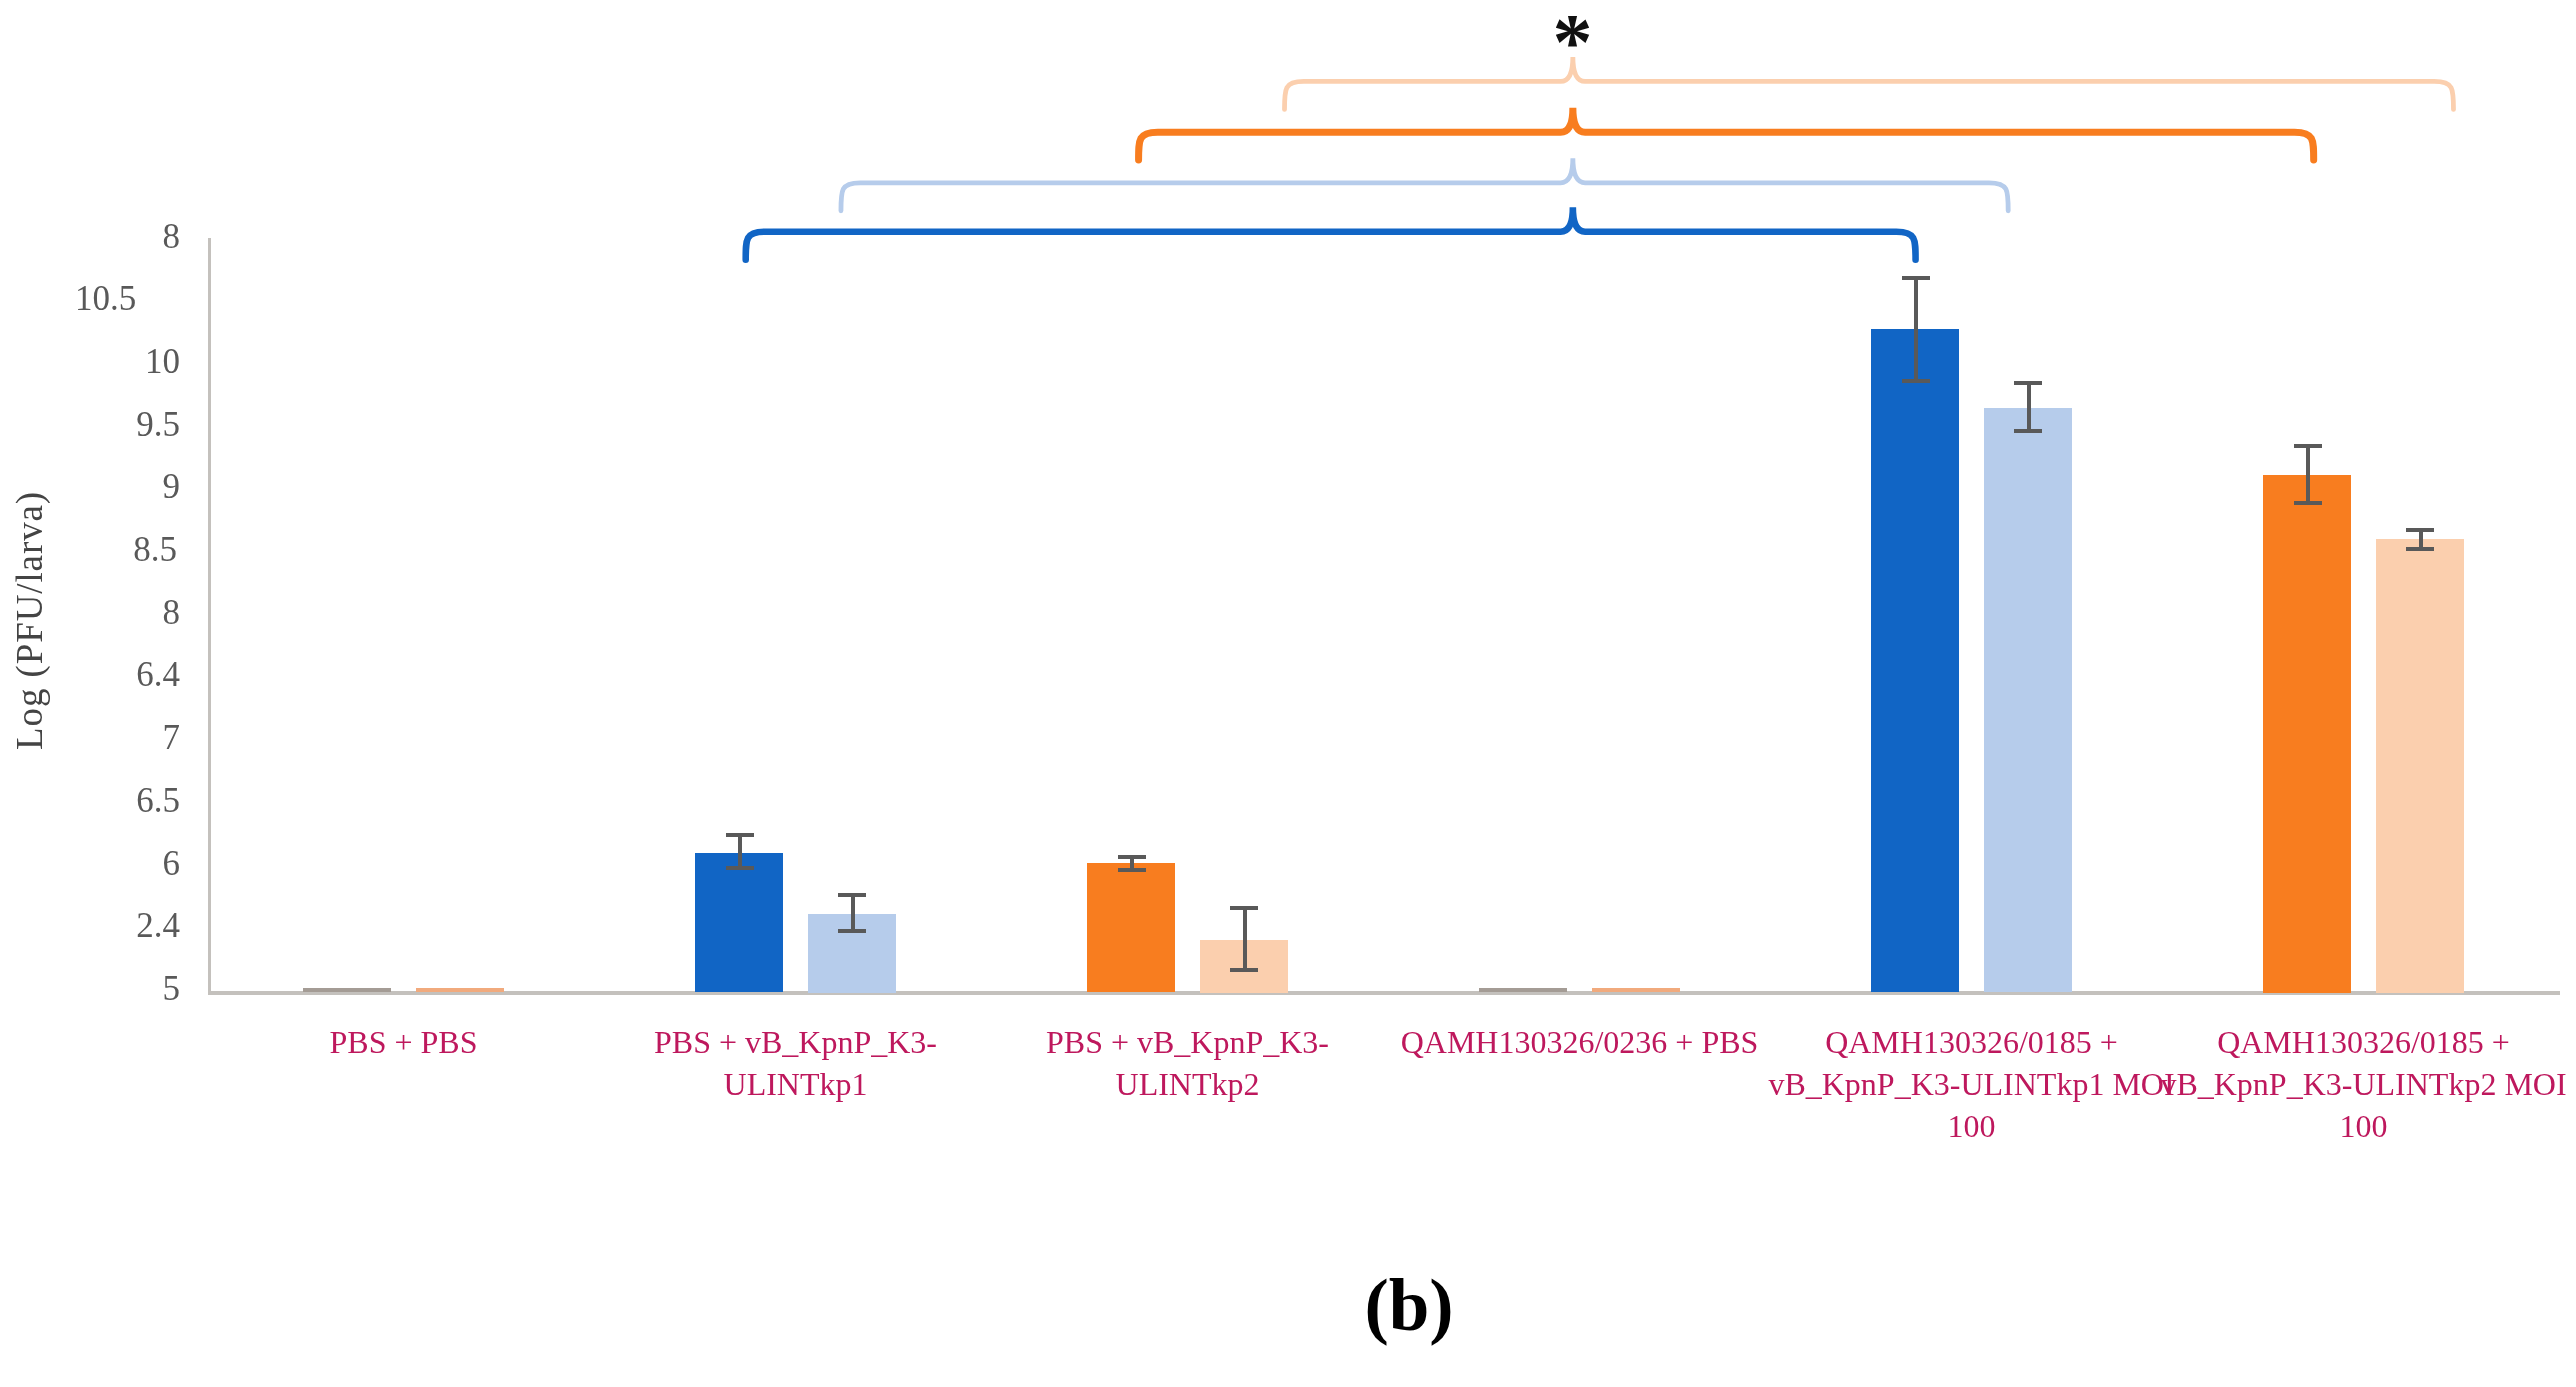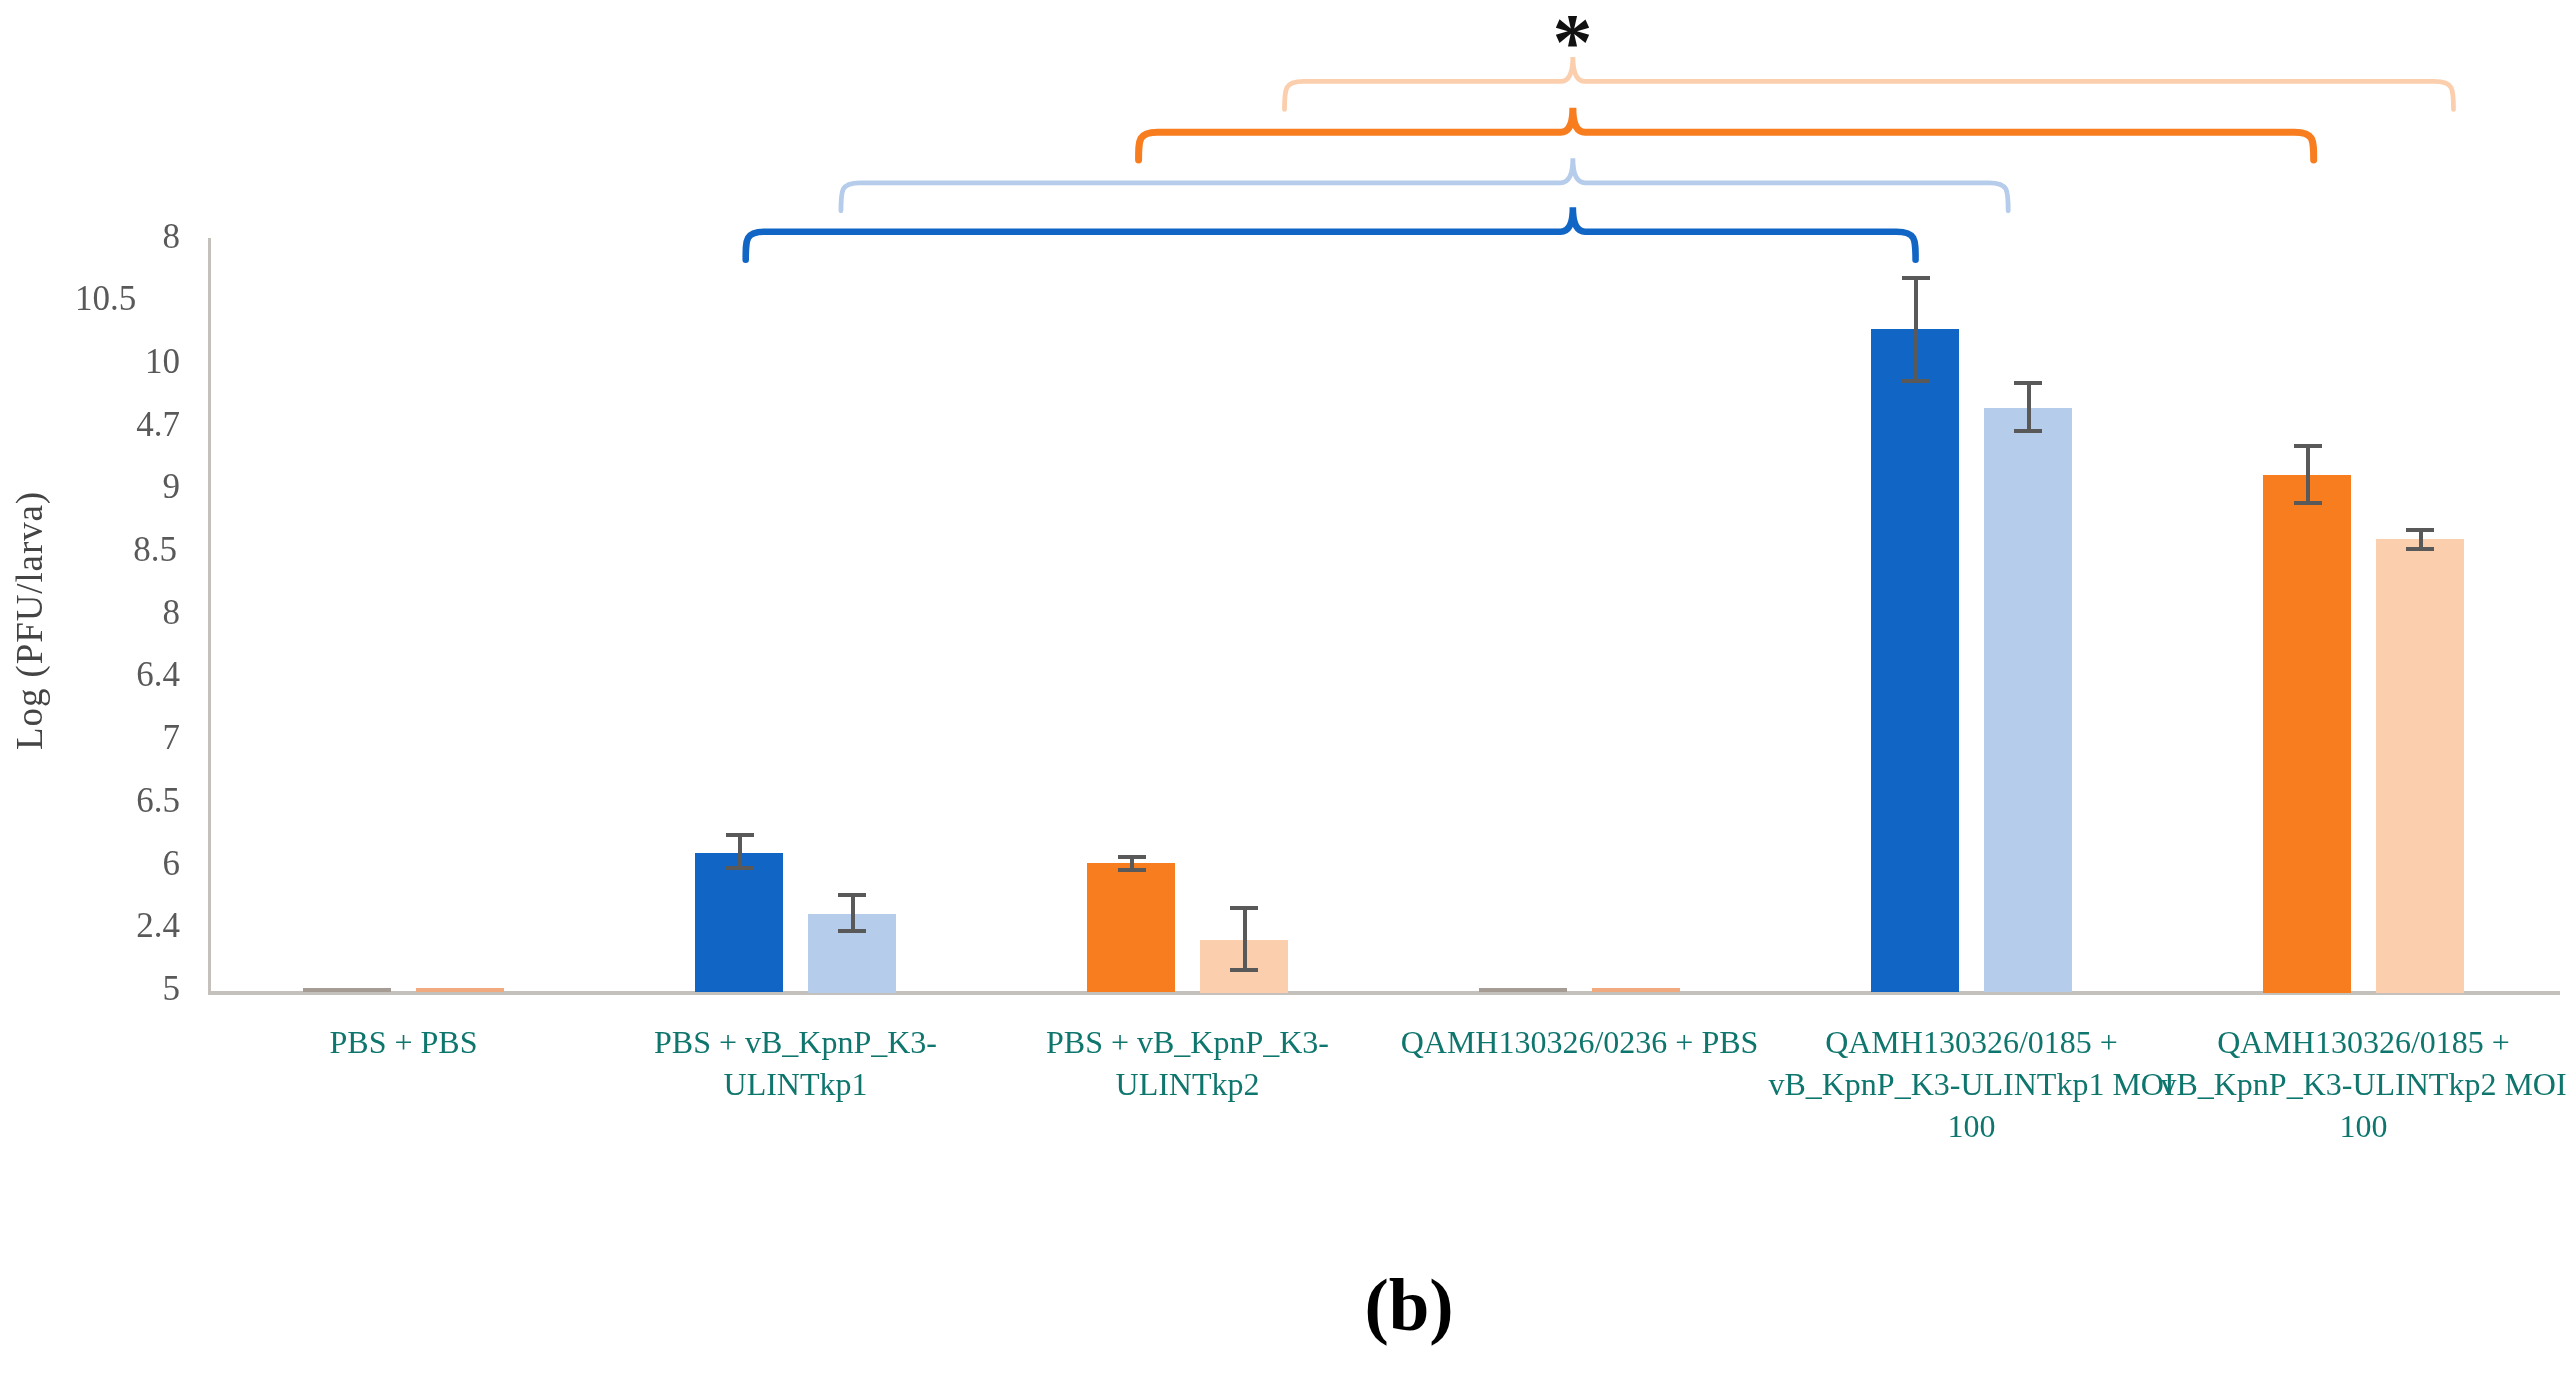--- a/index.html
+++ b/index.html
@@ -16,21 +16,21 @@
     display:flex;align-items:center;justify-content:center;
     writing-mode:vertical-rl;transform:rotate(180deg);
     font-size:37px;color:#444444;letter-spacing:0.9px;white-space:nowrap;
   }
   .y-tick{
     position:absolute;width:149px;text-align:right;
     font-size:35px;color:#595959;line-height:38px;
   }
   .cat-label{
     position:absolute;width:559px;text-align:center;
-    font-size:32px;line-height:1.32;color:#0f766e;
+    font-size:32px;line-height:1.32;color:#be185d;
     white-space:pre-line;
   }
   .bar{position:absolute;}
   .err-stem{position:absolute;width:3.5px;background:#595959;}
   .err-cap{position:absolute;height:3.5px;background:#595959;}
   .asterisk{
     position:absolute;top:1.7px;width:105px;text-align:center;
     font-size:80px;font-weight:bold;color:#111111;line-height:1;
   }
   .caption{
@@ -61,21 +61,21 @@
   <div id="ticks">
       <div class="y-tick" style="left: 31px; top: 970px;">5</div>
       <div class="y-tick" style="left: 31px; top: 907px;">2.4</div>
       <div class="y-tick" style="left: 31px; top: 845px;">6</div>
       <div class="y-tick" style="left: 31px; top: 782px;">6.5</div>
       <div class="y-tick" style="left: 31px; top: 719px;">7</div>
       <div class="y-tick" style="left: 31px; top: 656px;">6.4</div>
       <div class="y-tick" style="left: 31px; top: 594px;">8</div>
       <div class="y-tick" style="left: 28px; top: 531px;">8.5</div>
       <div class="y-tick" style="left: 31px; top: 468px;">9</div>
-      <div class="y-tick" style="left: 31px; top: 406px;">4.7</div>
+      <div class="y-tick" style="left: 31px; top: 406px;">9.5</div>
       <div class="y-tick" style="left: 31px; top: 343px;">10</div>
       <div class="y-tick" style="left: 31px; top: 280px; text-align: center;">10.5</div>
       <div class="y-tick" style="left: 31px; top: 218px;">8</div>
     </div>
   <div id="bars">
       <div class="bar" style="left: 303px; width: 88px; background: rgb(164, 156, 149); top: 988px; height: 4.4px;"></div>
       <div class="bar" style="left: 416px; width: 88px; background: rgb(241, 170, 125); top: 988px; height: 4.4px;"></div>
       <div class="bar" style="left: 695px; width: 88px; background: rgb(17, 101, 197); top: 853px; height: 139px;"></div>
       <div class="bar" style="left: 808px; width: 88px; background: rgb(182, 204, 235); top: 914px; height: 79px;"></div>
       <div class="bar" style="left: 1087px; width: 88px; background: rgb(248, 125, 31); top: 863px; height: 129px;"></div>

